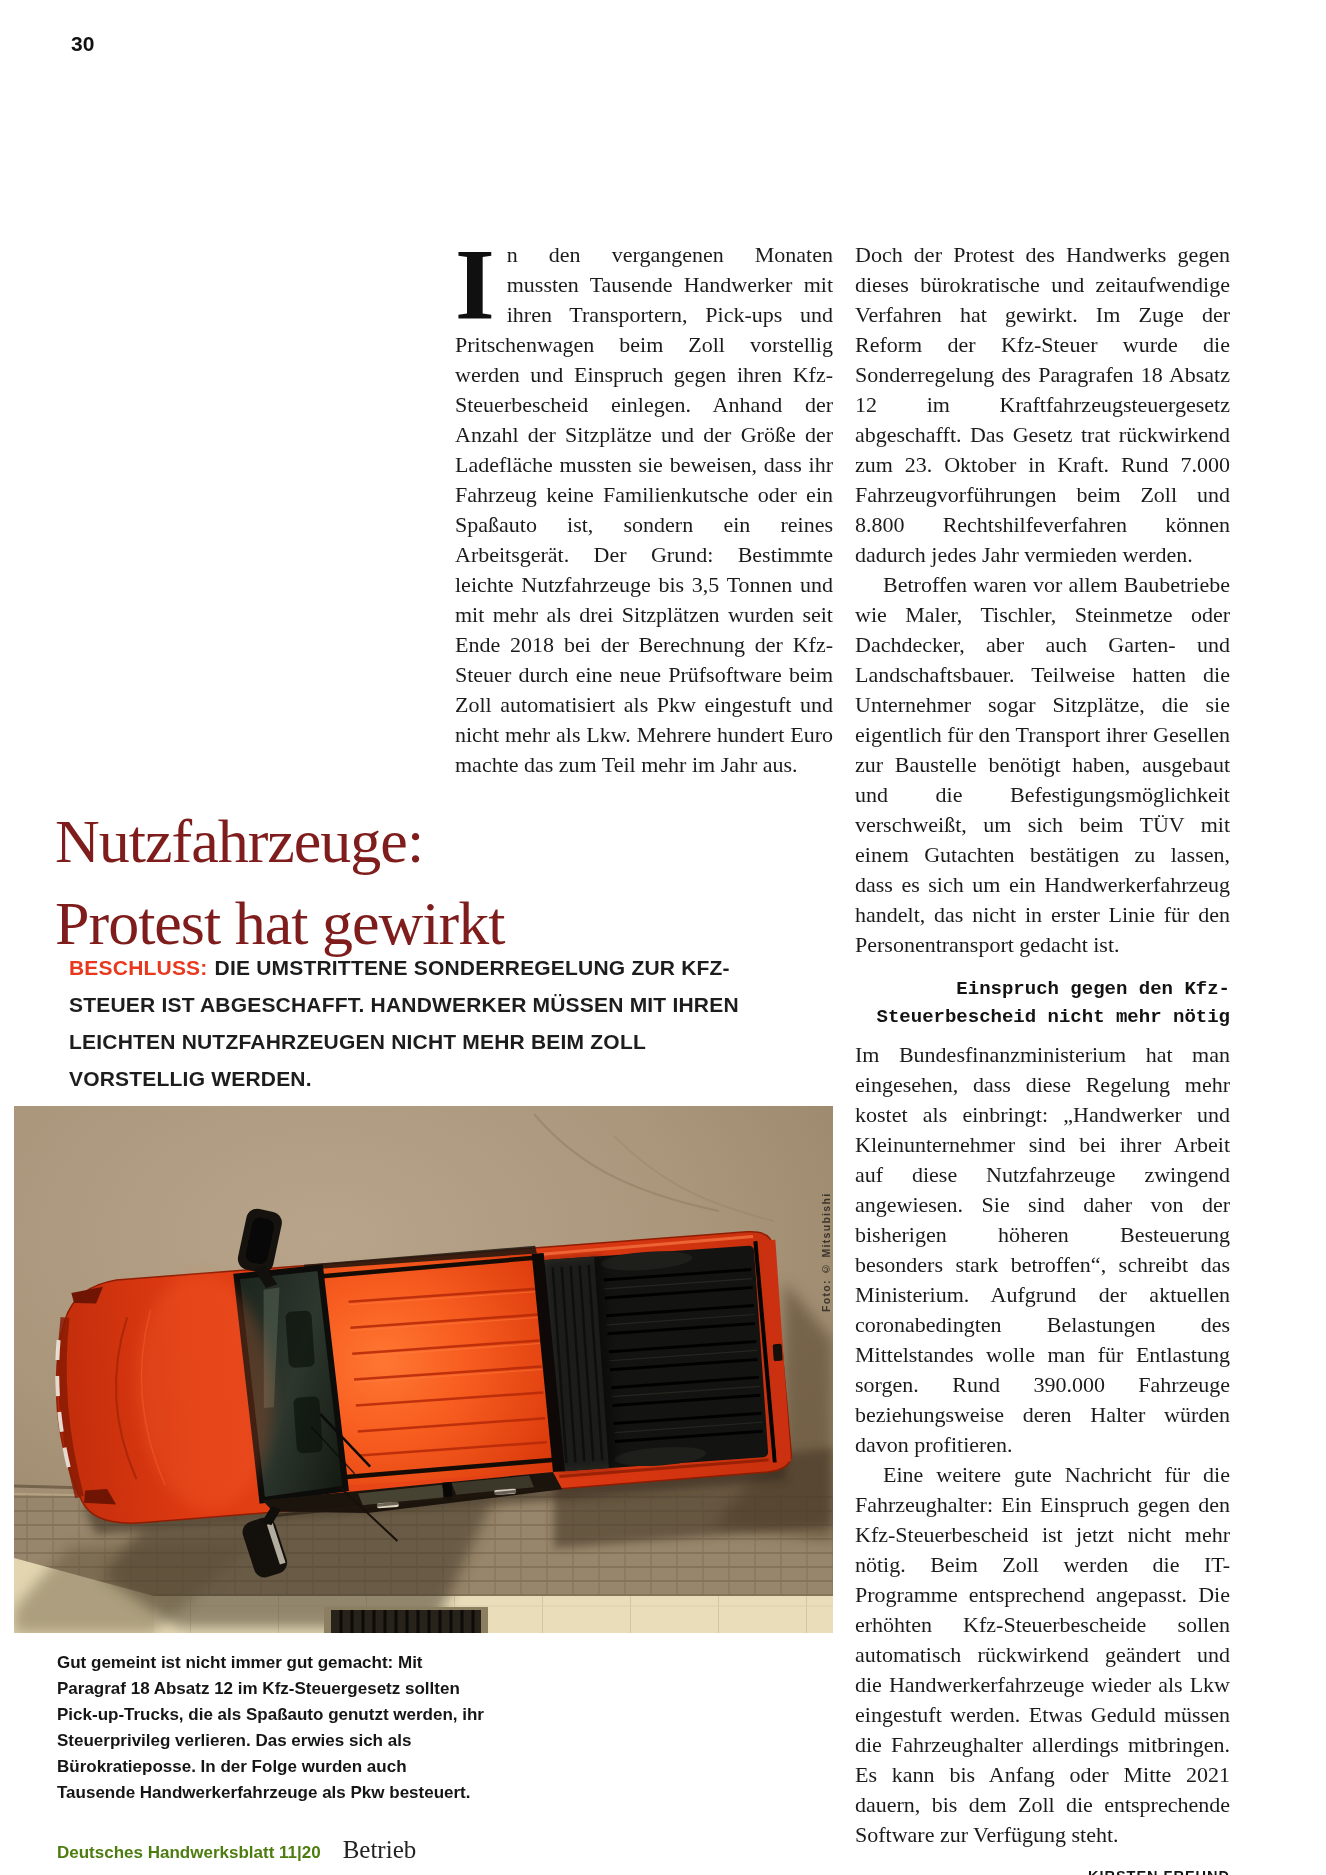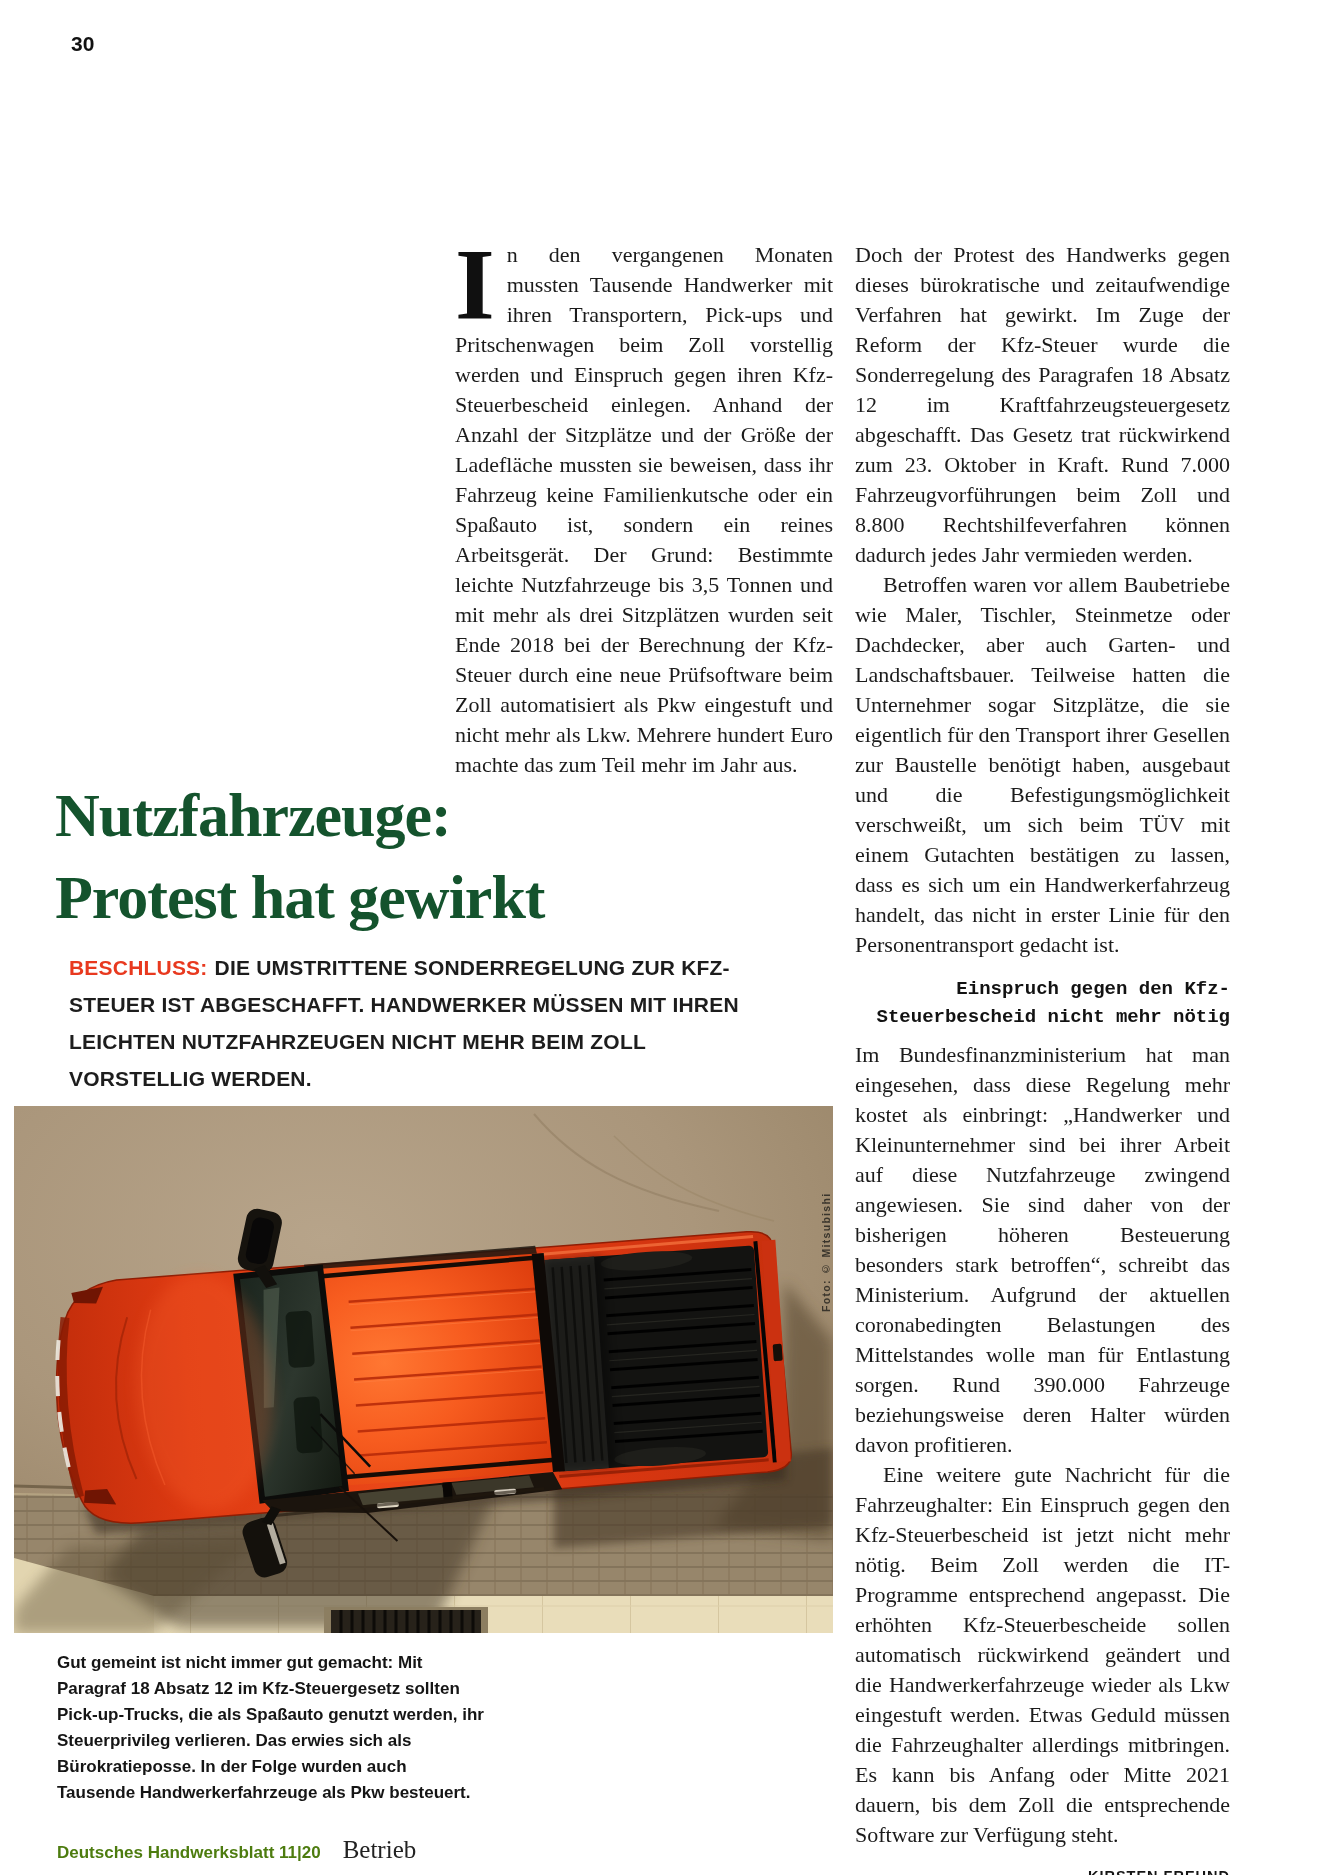--- a/index.html
+++ b/index.html
@@ -29,23 +29,23 @@
     margin:15px 0 9px 0;font-family:Liberation Mono, monospace;
     font-weight:bold;font-size:19px;line-height:28px;color:#121212;text-align:right;
   }
   .author{
     margin-top:18px;text-align:right;
     font-family:"Liberation Sans",sans-serif;font-weight:bold;font-size:14.5px;
     letter-spacing:1px;color:#141414;
   }
   
   .headline{
-    position:absolute;left:55px;top:774px;width:680px;
-    font-family:"Liberation Serif",serif;font-weight:bold;font-size:62px;line-height:82px;
-    letter-spacing:-1px;color:#14532d;
+    position:absolute;left:55px;top:800px;width:680px;
+    font-family:"Liberation Serif",serif;font-weight:normal;font-size:62px;line-height:82px;
+    letter-spacing:-1px;color:#7f1d1d;
   }
   .standfirst{
     position:absolute;left:57px;top:949px;width:690px;
     font-family:"Liberation Sans",sans-serif;font-weight:bold;font-size:21px;line-height:37px;
     letter-spacing:.2px;color:#1d1d1d;margin-left:12px;
   }
   .kicker{color:#e8391f;margin-right:7px;}
   
   .photo{
     position:absolute;left:14px;top:1106px;width:819px;height:527px;overflow:hidden;background:#a8957b;

